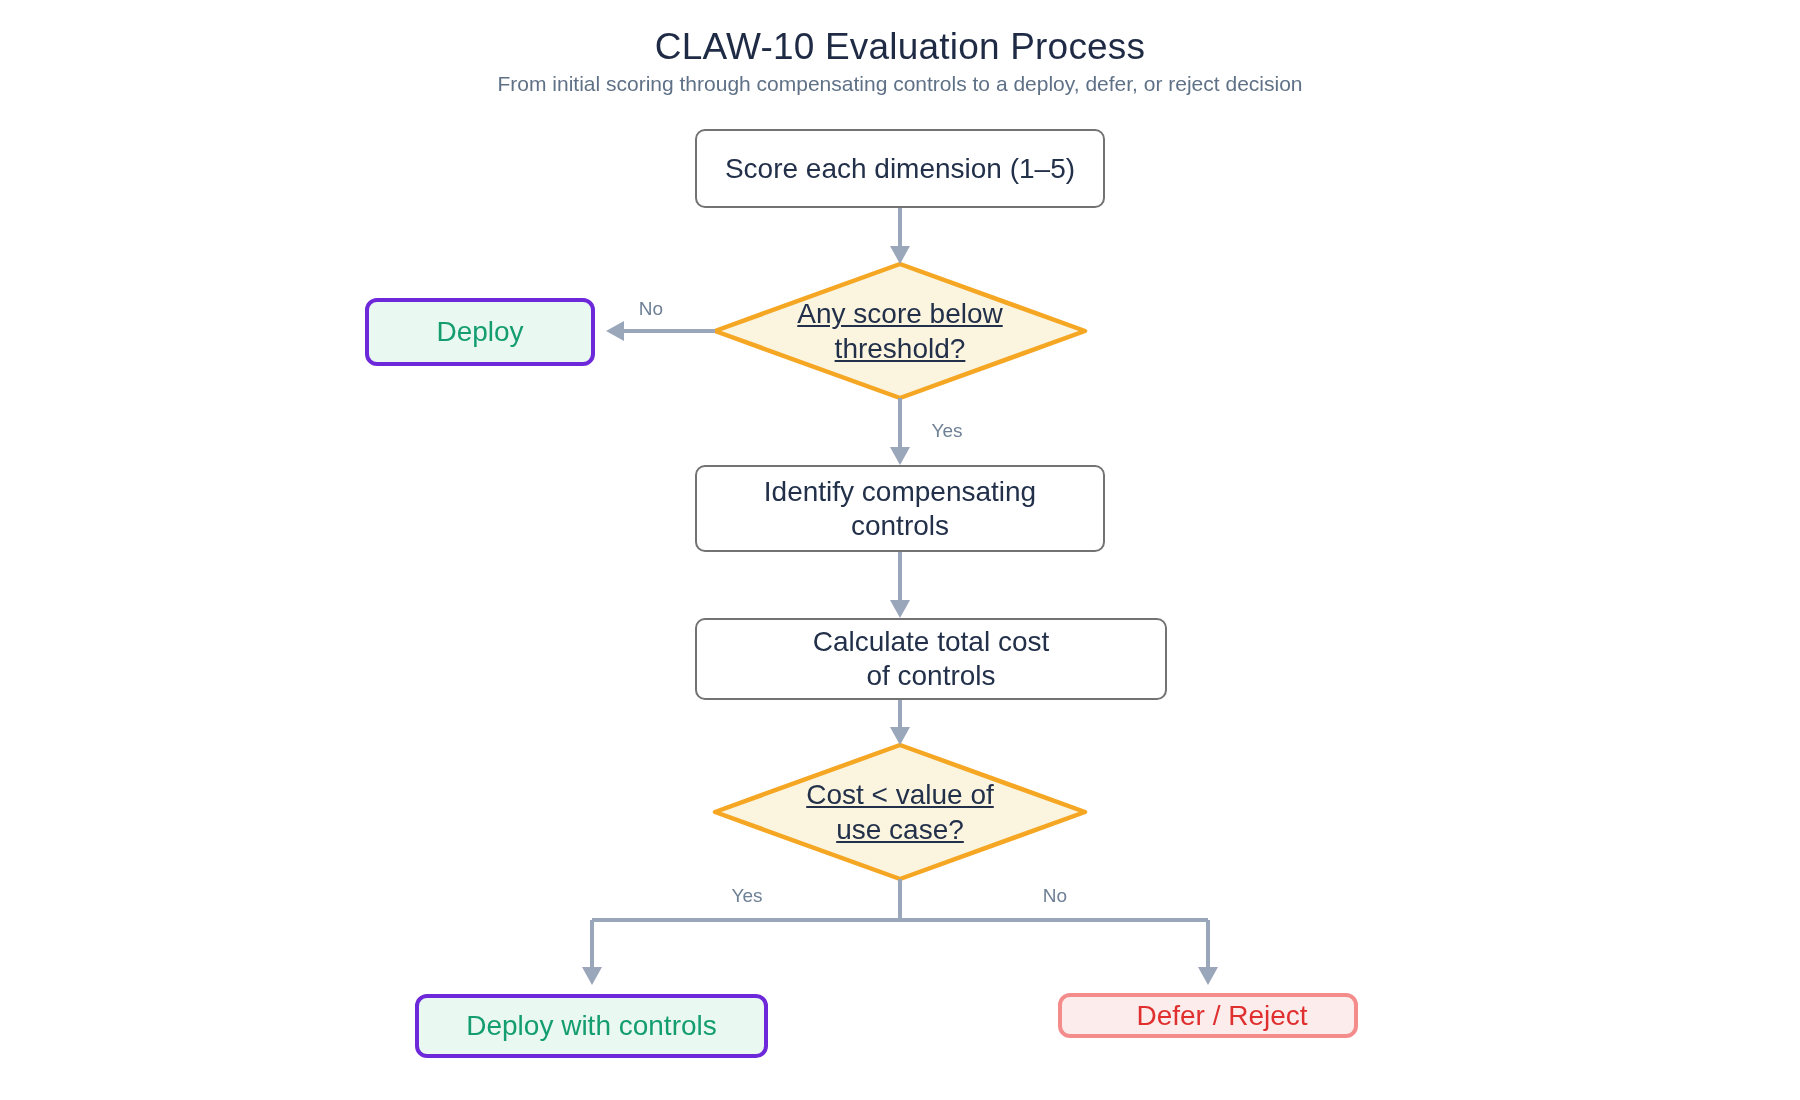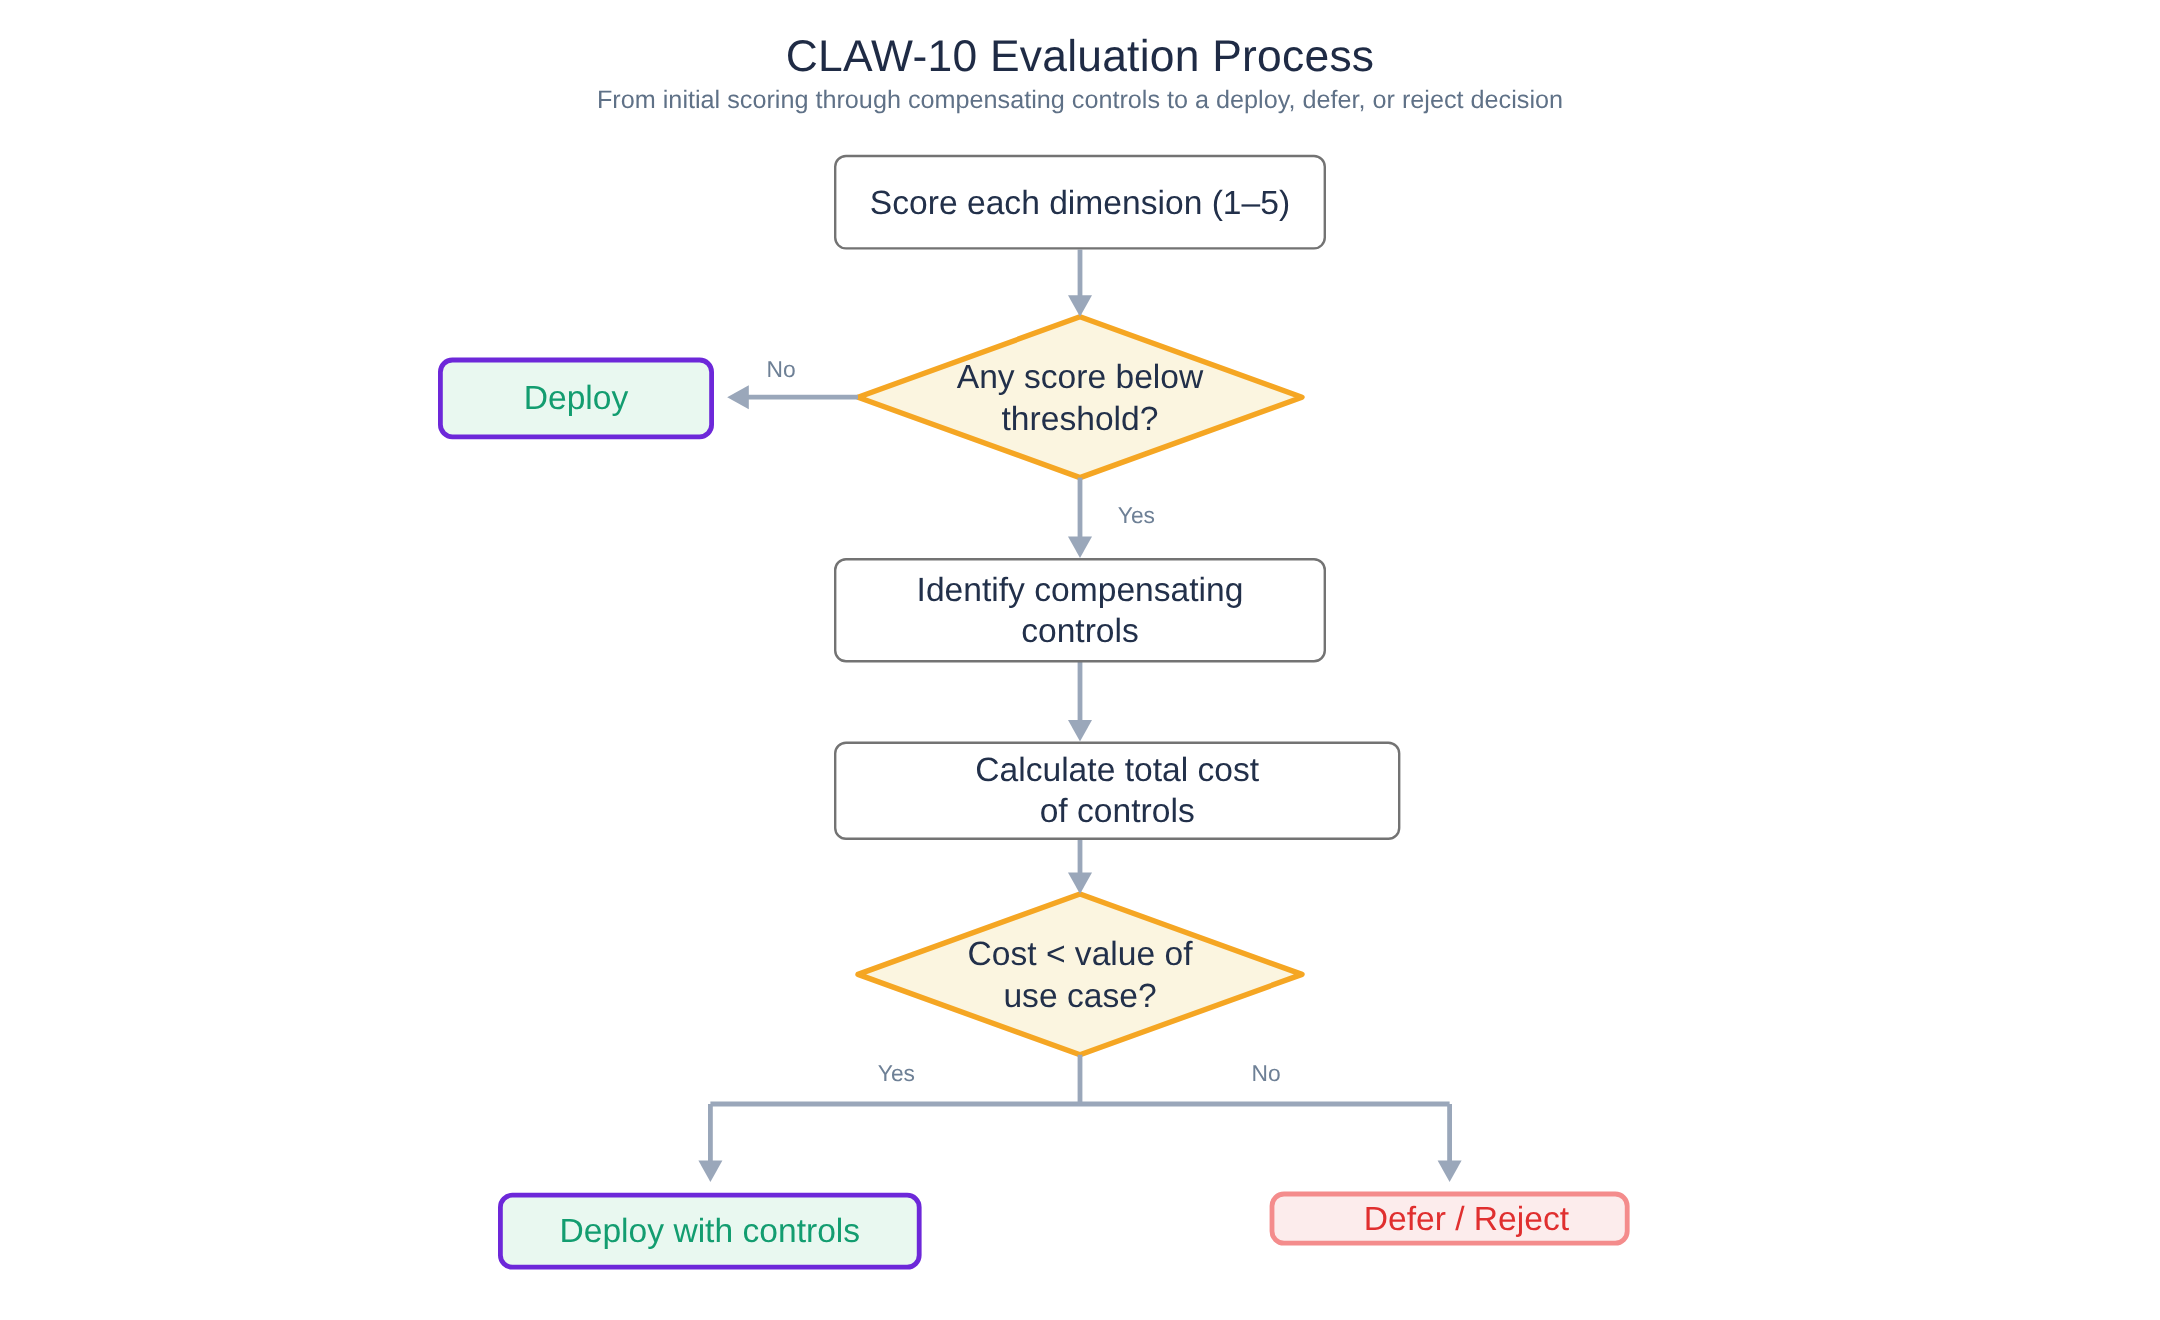--- a/index.html
+++ b/index.html
@@ -36,21 +36,21 @@
     background:#E9F8F0;border:4px solid #6d28d9;border-radius:12px;
     color:#139D70;
   }
   .terminal-red{
     background:#FCECEC;border:4px solid #F48C8C;border-radius:12px;
     color:#E02F2F;
   }
   .diamond-text{
     position:absolute;transform:translate(-50%,-50%);
     text-align:center;white-space:pre-line;
-    font-size:28px;line-height:35px;color:#22304A;
+    font-size:28px;line-height:35px;color:#22304A;text-decoration:underline;
   }
   .edge-label{
     position:absolute;transform:translate(-50%,-50%);
     font-size:19px;color:#6E8096;
   }
 
   .edge-line{stroke:#9AA7BA;stroke-width:4;fill:none;}
   .edge-head{fill:#9AA7BA;stroke:none;}
   .diamond-shape{fill:#FBF5E0;stroke:#F5A623;stroke-width:4.5;stroke-linejoin:round;}
 

